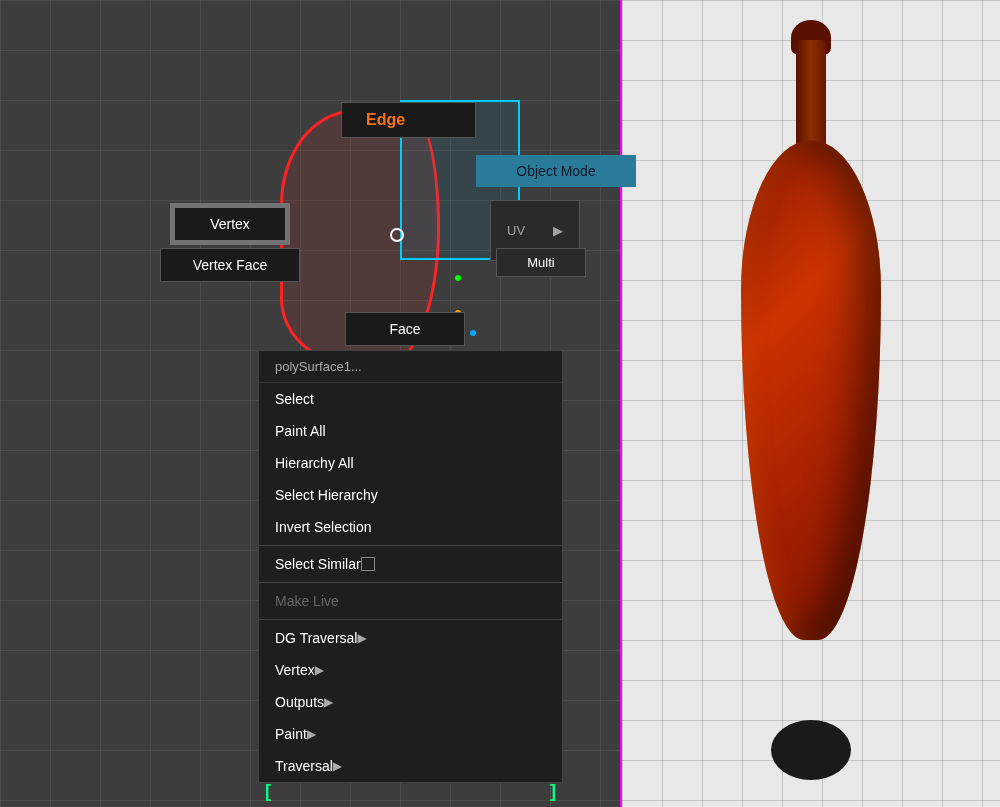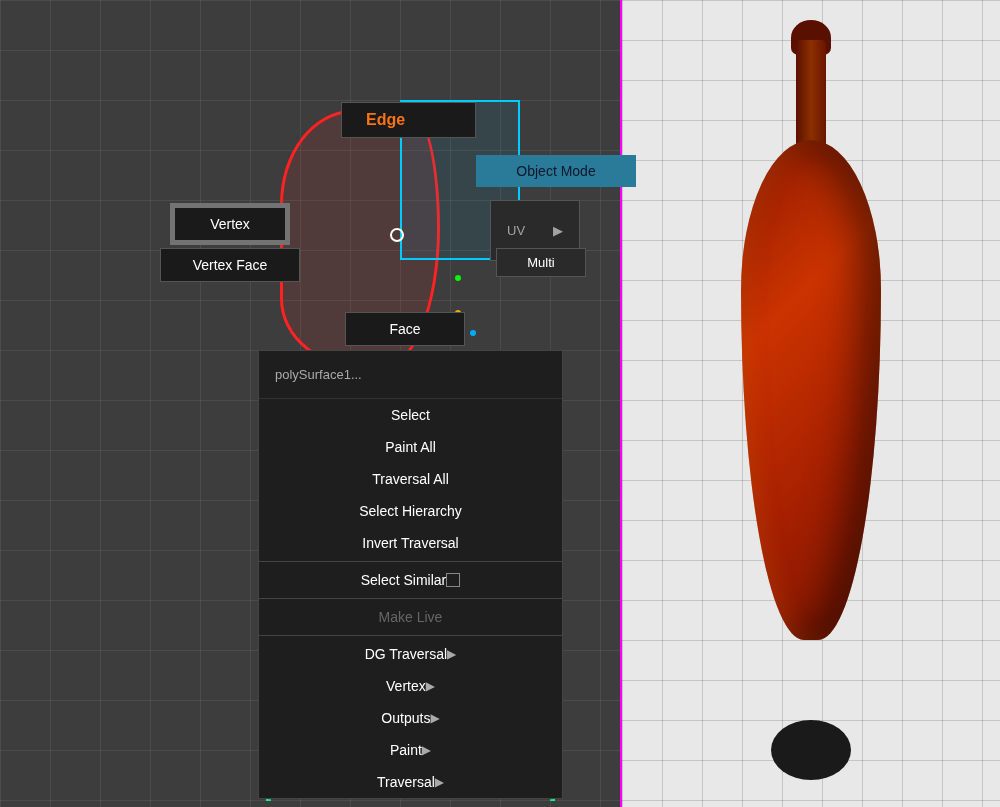--- a/index.html
+++ b/index.html
@@ -242,32 +242,32 @@
       left: 258px;
       width: 305px;
       background: #1e1e1e;
       border: 1px solid #444;
       color: #ffffff;
       font-size: 14px;
       z-index: 100;
     }
 
     .context-menu-header {
-      padding: 16px 16px;
+      padding: 8px 16px;
       color: #aaaaaa;
       font-size: 13px;
       border-bottom: 1px solid #333;
     }
 
     .context-menu-item {
       padding: 8px 16px;
       cursor: pointer;
       display: flex;
       align-items: center;
-      justify-content: center;
+      justify-content: flex-start;
       transition: background 0.1s;
     }
 
     .context-menu-item.disabled {
       color: #666;
       cursor: default;
     }
 
     .context-menu-separator {
       height: 1px;
@@ -363,27 +363,27 @@
 
 <div class="context-menu">
   <div class="context-menu-header">polySurface1...</div>
   <div class="context-menu-item">
     <span>Select</span>
   </div>
   <div class="context-menu-item">
     <span>Paint All</span>
   </div>
   <div class="context-menu-item">
-    <span>Traversal All</span>
+    <span>Hierarchy All</span>
   </div>
   <div class="context-menu-item">
     <span>Select Hierarchy</span>
   </div>
   <div class="context-menu-item">
-    <span>Invert Traversal</span>
+    <span>Invert Selection</span>
   </div>
   <div class="context-menu-separator"></div>
   <div class="context-menu-item">
     <span>Select Similar</span>
     <span class="checkbox"></span>
   </div>
   <div class="context-menu-separator"></div>
   <div class="context-menu-item disabled">
     <span>Make Live</span>
   </div>

